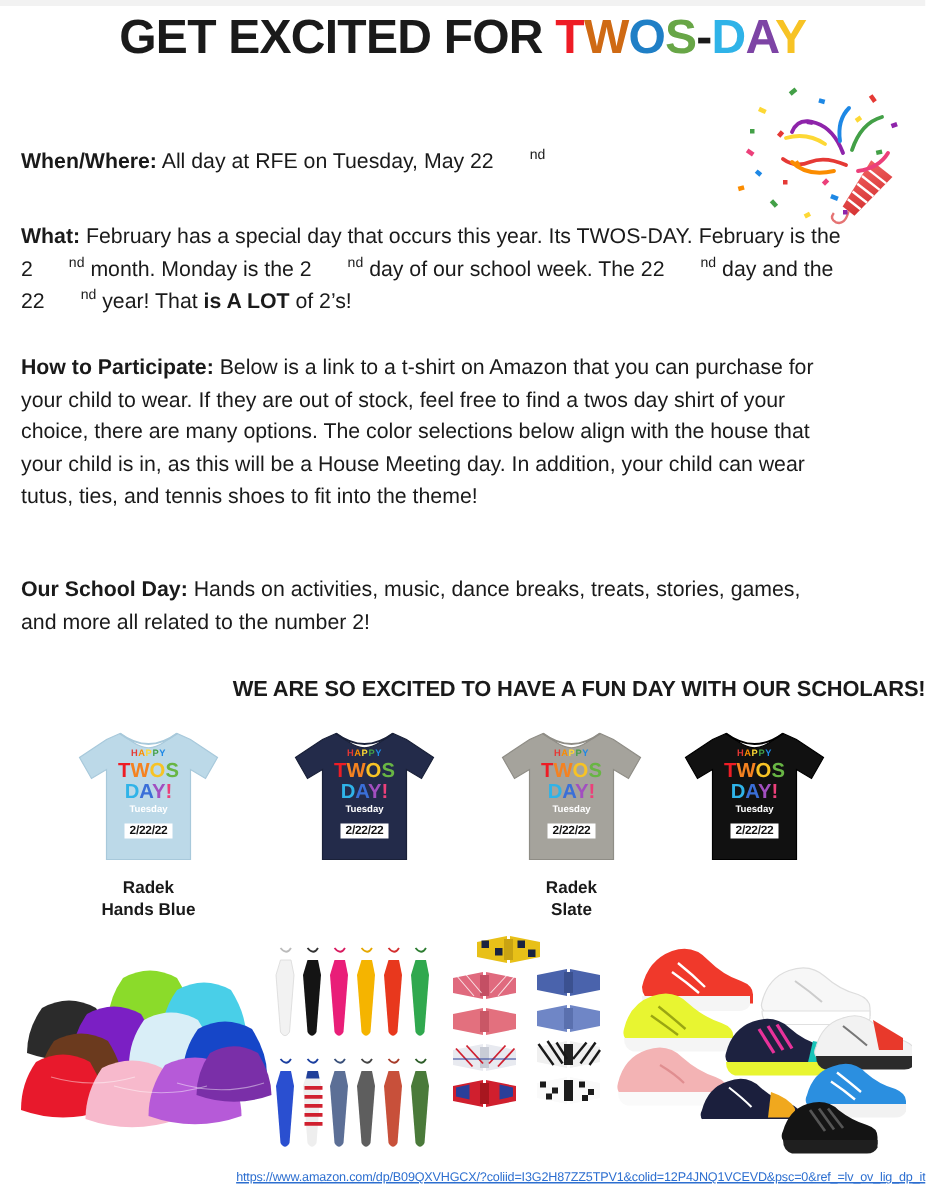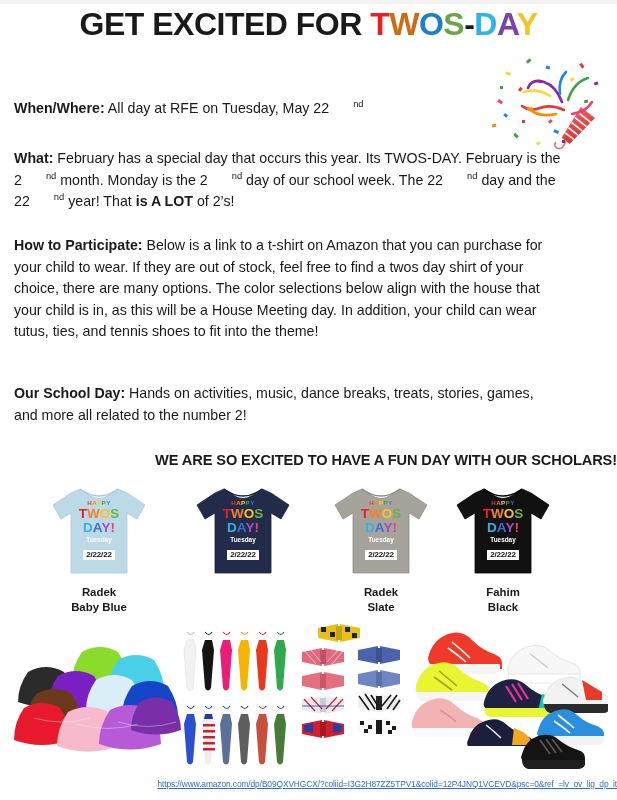--- a/index.html
+++ b/index.html
@@ -179,21 +179,21 @@
         </div>
         <div class="tee-day">
           <span style="color:#2fb3e8">D</span><span style="color:#3a6fd8">A</span><span style="color:#a24fc0">Y</span><span style="color:#ec407a">!</span>
         </div>
         <div class="tee-tuesday" style="color:#ffffff">Tuesday</div>
         <div class="tee-date">2/22/22</div>
       </div>
     </div>
     <div class="shirt-label">
       <div>Radek</div>
-      <div>Baby Blue</div>
+      <div>Hands Blue</div>
     </div>
   </div>
 
   <div class="shirt-cell c1">
     <div class="shirt-wrap">
       <svg viewBox="0 0 104 96" width="104" height="96">
         <path d="M33 6 L24 10 L6 22 L14 36 L24 30 L24 90 L80 90 L80 30 L90 36 L98 22 L80 10 L71 6 L62 12 Q52 19 42 12 Z" fill="#232b4a" stroke="#1a2139" stroke-width="0.8"></path>
         <path d="M33 6 Q52 20 71 6" fill="none" stroke="#1a2139" stroke-width="1.4"></path>
       </svg>
       <div class="tee-design">
@@ -250,24 +250,20 @@
         </div>
         <div class="tee-twos">
           <span style="color:#ee1c25">T</span><span style="color:#f58220">W</span><span style="color:#f7c325">O</span><span style="color:#68b544">S</span>
         </div>
         <div class="tee-day">
           <span style="color:#2fb3e8">D</span><span style="color:#3a6fd8">A</span><span style="color:#a24fc0">Y</span><span style="color:#ec407a">!</span>
         </div>
         <div class="tee-tuesday" style="color:#ffffff">Tuesday</div>
         <div class="tee-date">2/22/22</div>
       </div>
-    </div>
-    <div class="shirt-label">
-      <div>Fahim</div>
-      <div>Black</div>
     </div>
   </div>
 </div>
 
 <div class="collage tutus">
   <svg viewBox="0 0 172 142" width="172" height="142">
     <g>
 
       <path d="M68 24 q18 -10 36 0 q10 16 10 30 q-28 10 -56 0 q0 -16 10 -30" fill="#8bdb2a"></path>
       <path d="M104 32 q18 -10 36 0 q10 16 10 30 q-28 10 -56 0 q0 -16 10 -30" fill="#49cfe8"></path>

